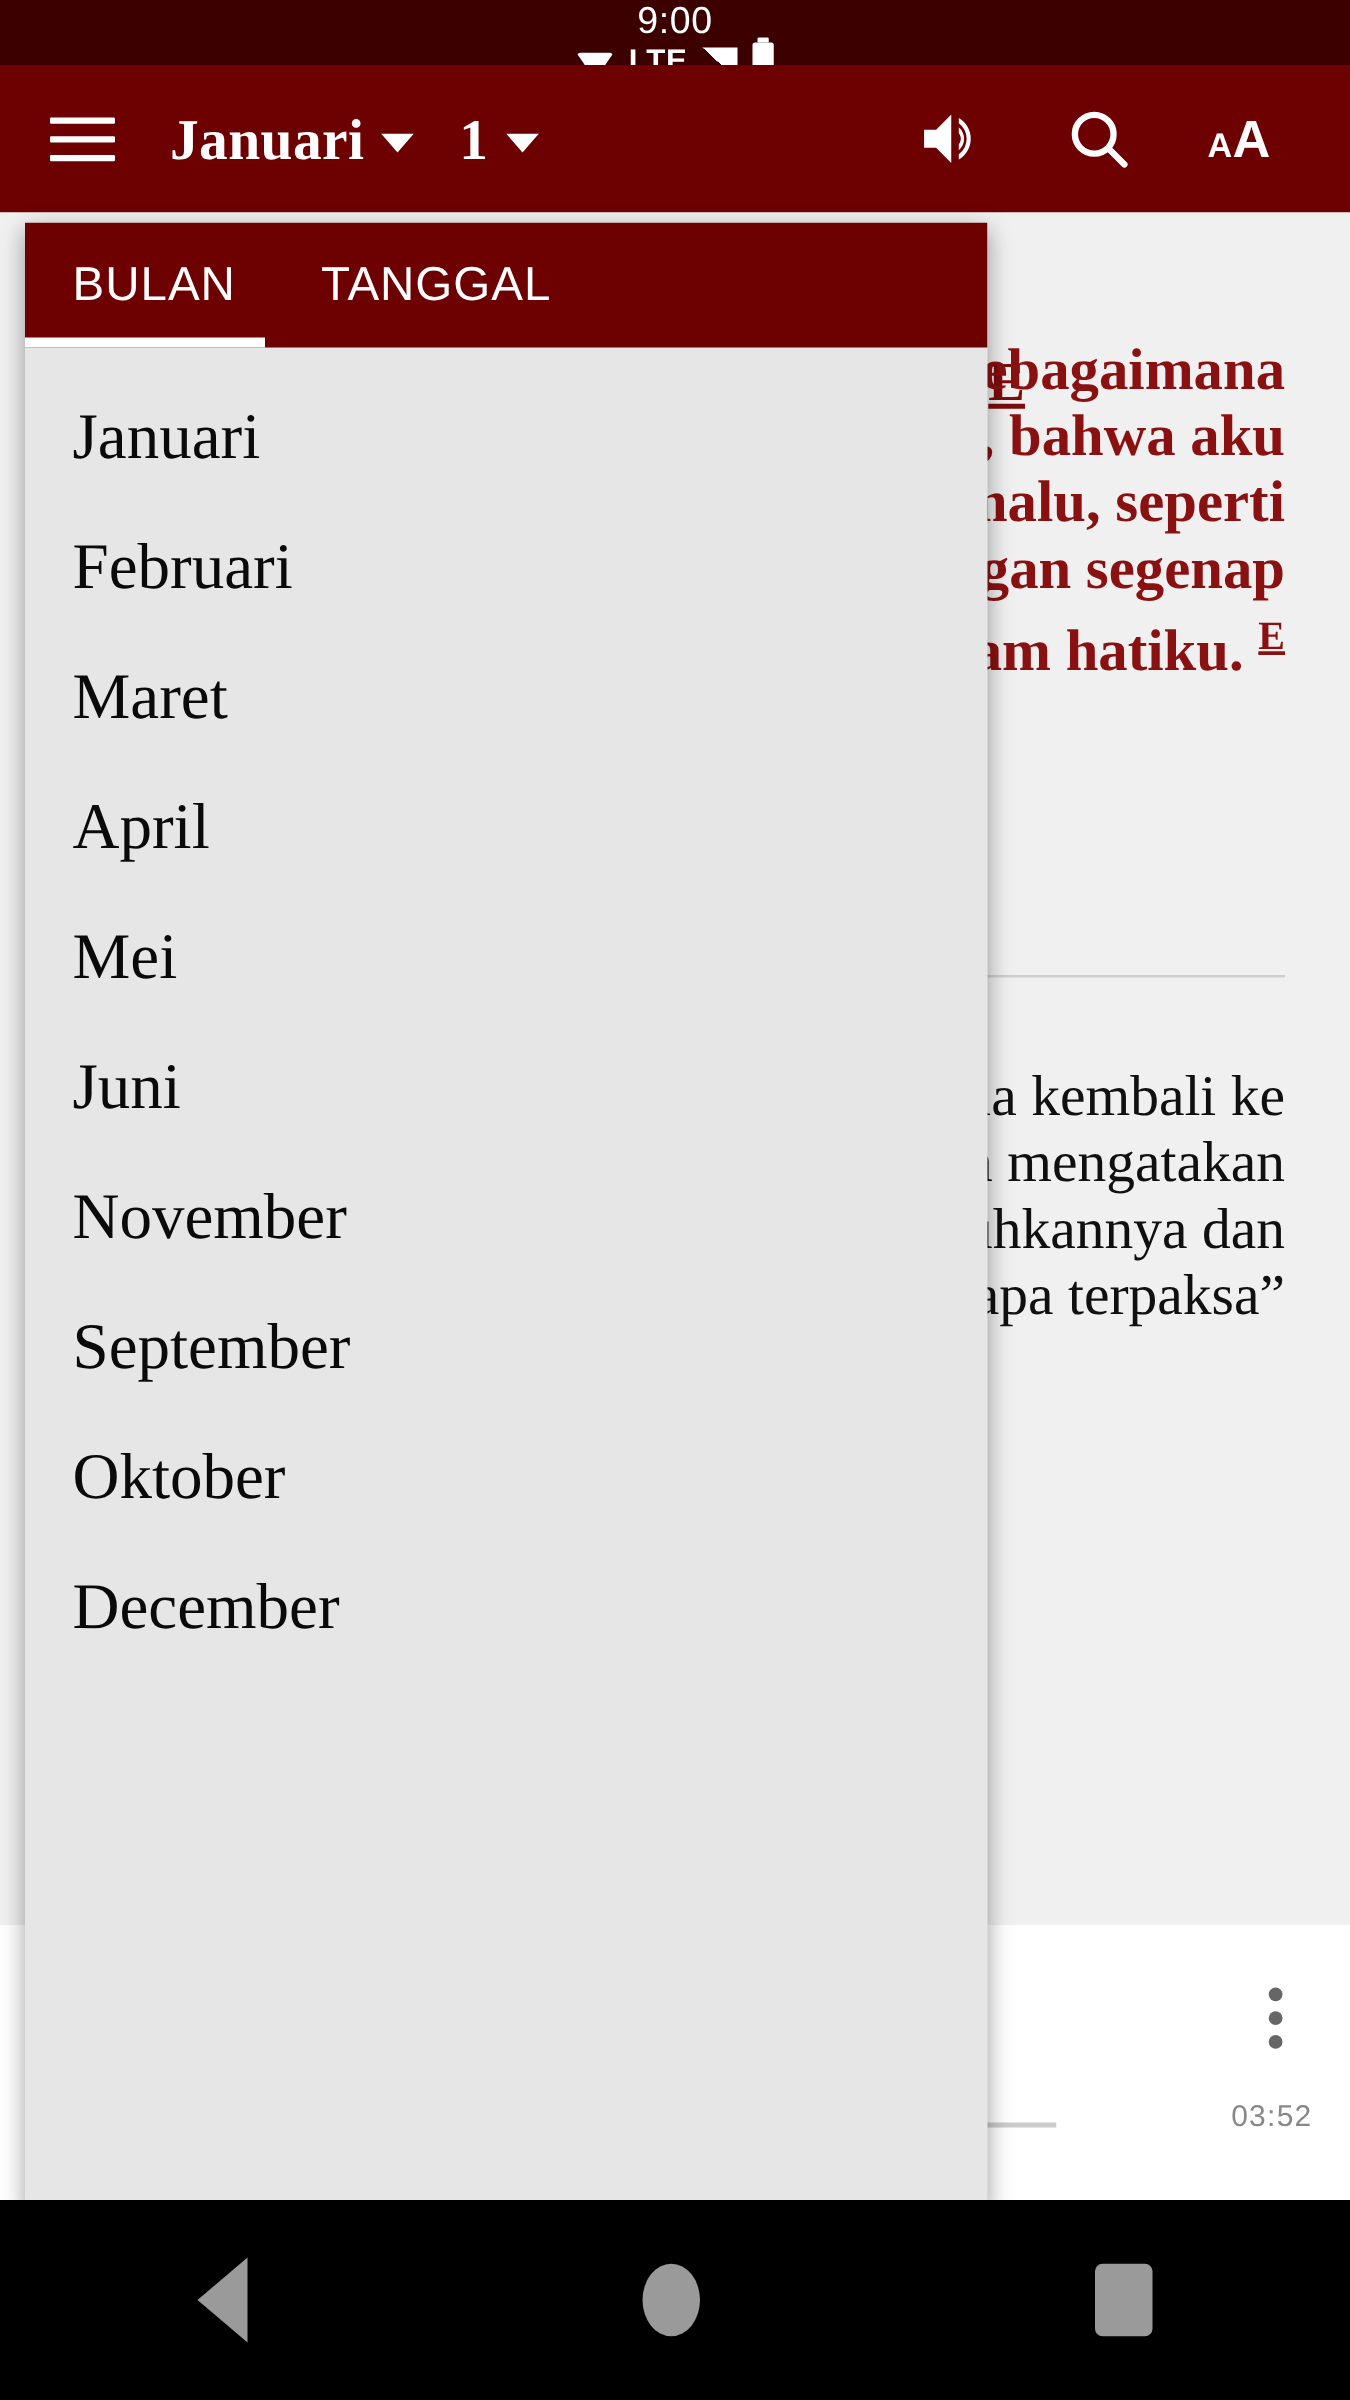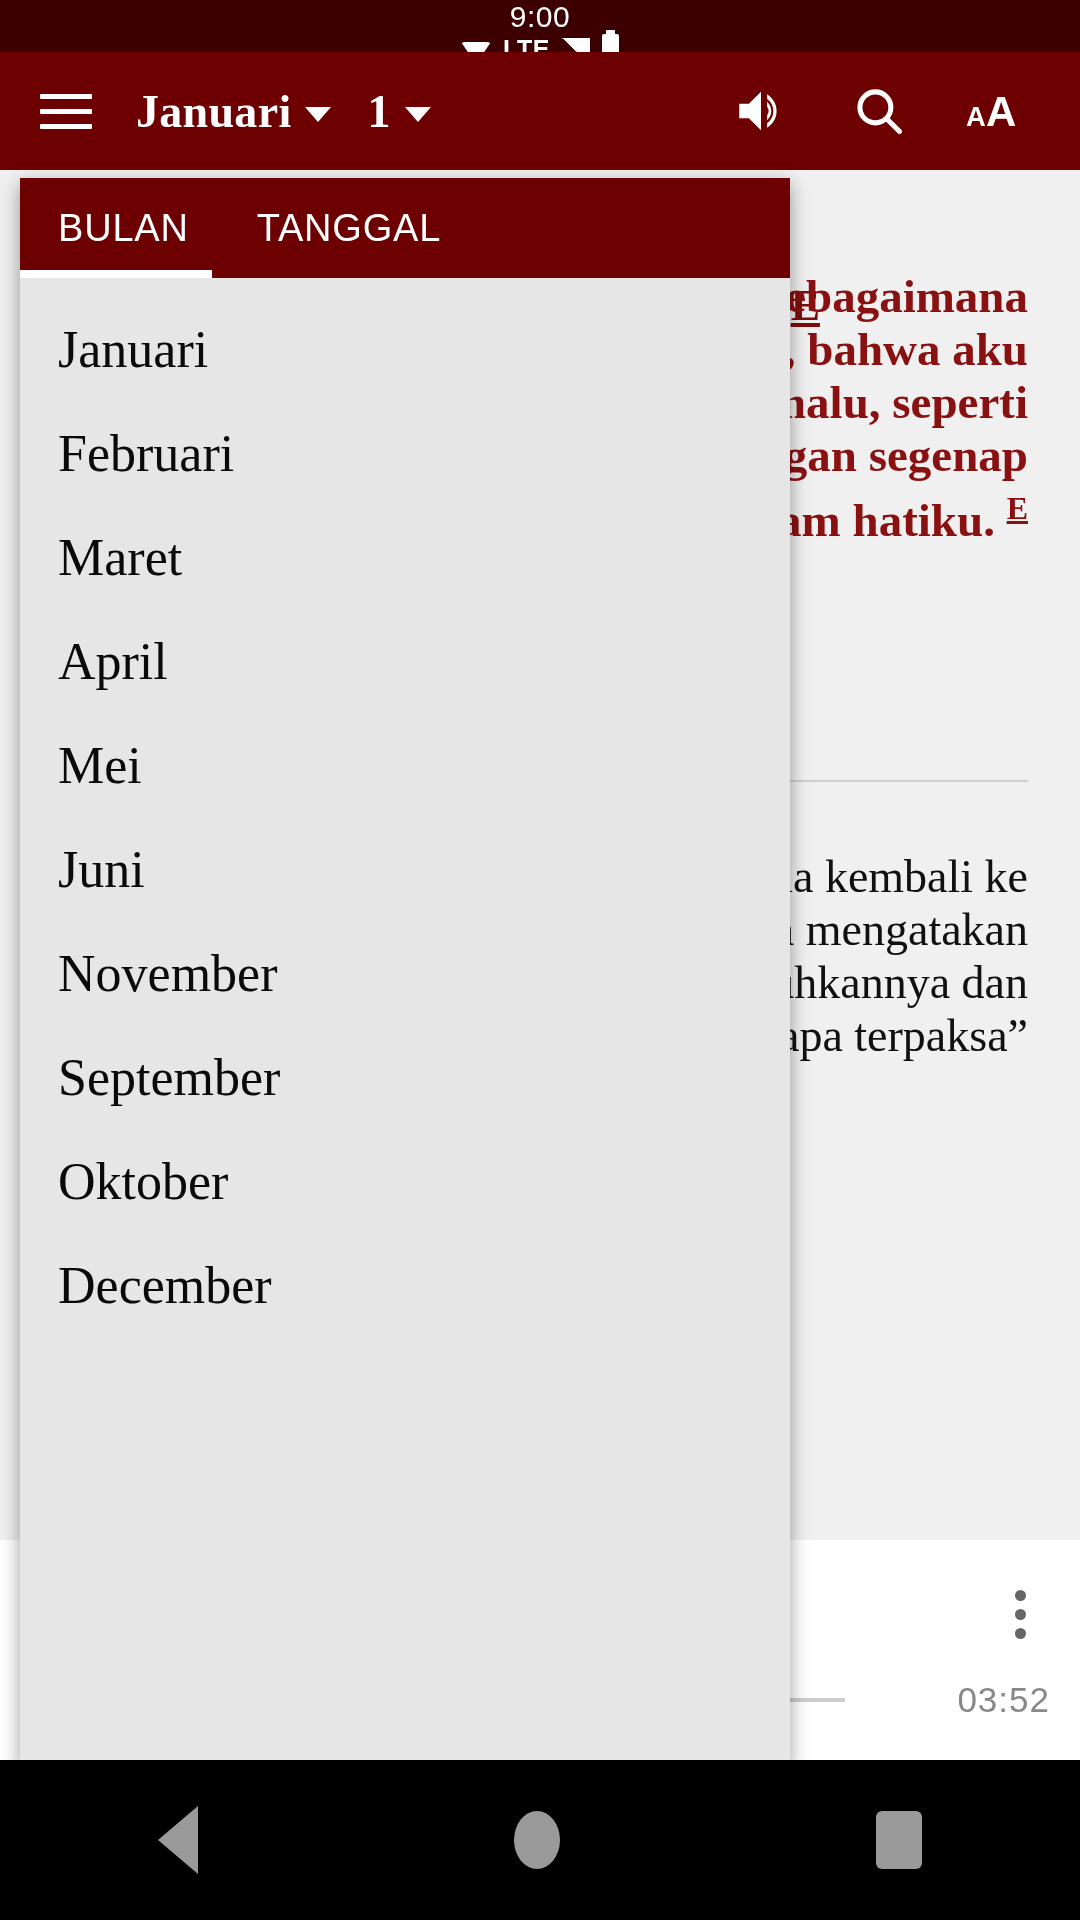--- a/index.html
+++ b/index.html
@@ -125,21 +125,21 @@
   }
   #player-seek-track {
     position:absolute; left:175px; right:235px; top:158px; height:4px; background:#ccc;
   }
   #player-seek-thumb {
     position:absolute; left:178px; top:148px; width:26px; height:26px;
     border-radius:50%; background:#00695c;
   }
   #player-time-end {
     position:absolute; right:30px; top:140px;
-    font-size:35px; color:#888; letter-spacing:1px;
+    font-size:24px; color:#888; letter-spacing:1px;
   }
 
   
   #month-dropdown {
     position:absolute; left:20px; top:178px; width:770px; height:1589px;
     background:#e6e6e6;
     box-shadow:0 6px 18px rgba(0,0,0,.38);
     overflow:hidden;
   }
   #dropdown-tabs {

